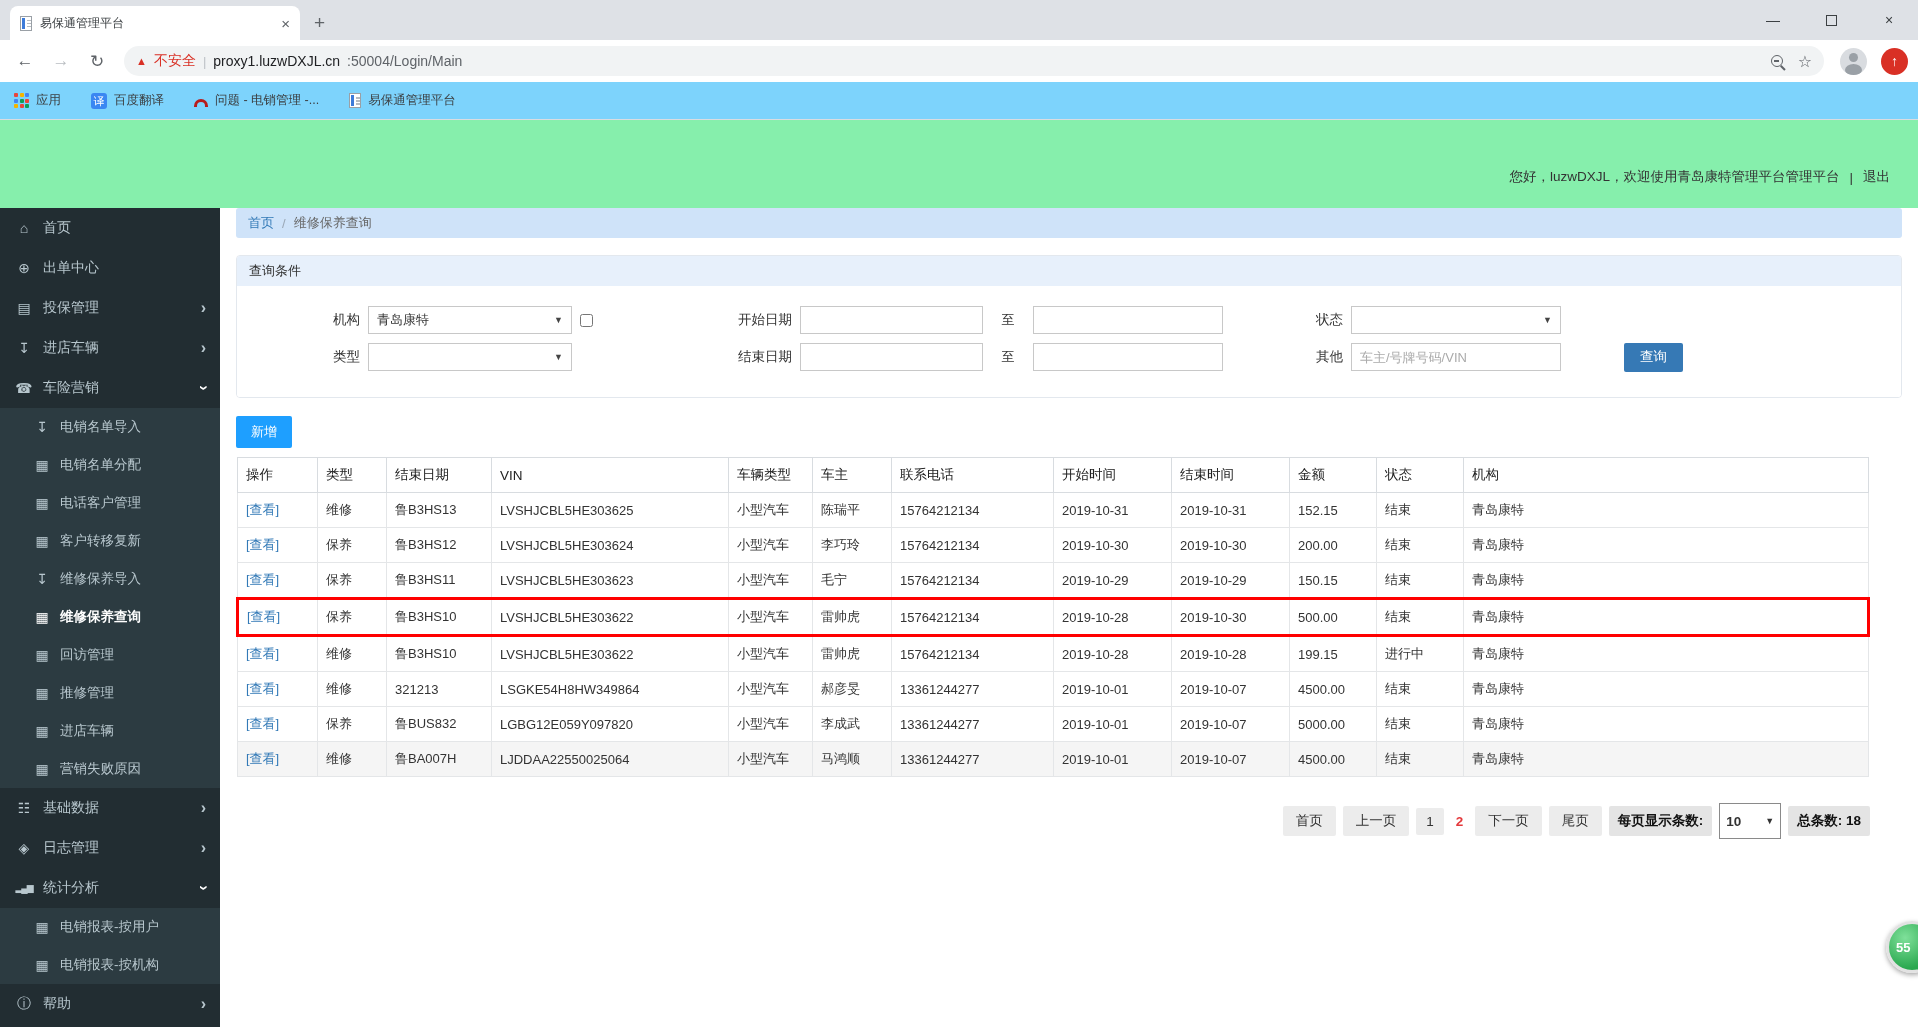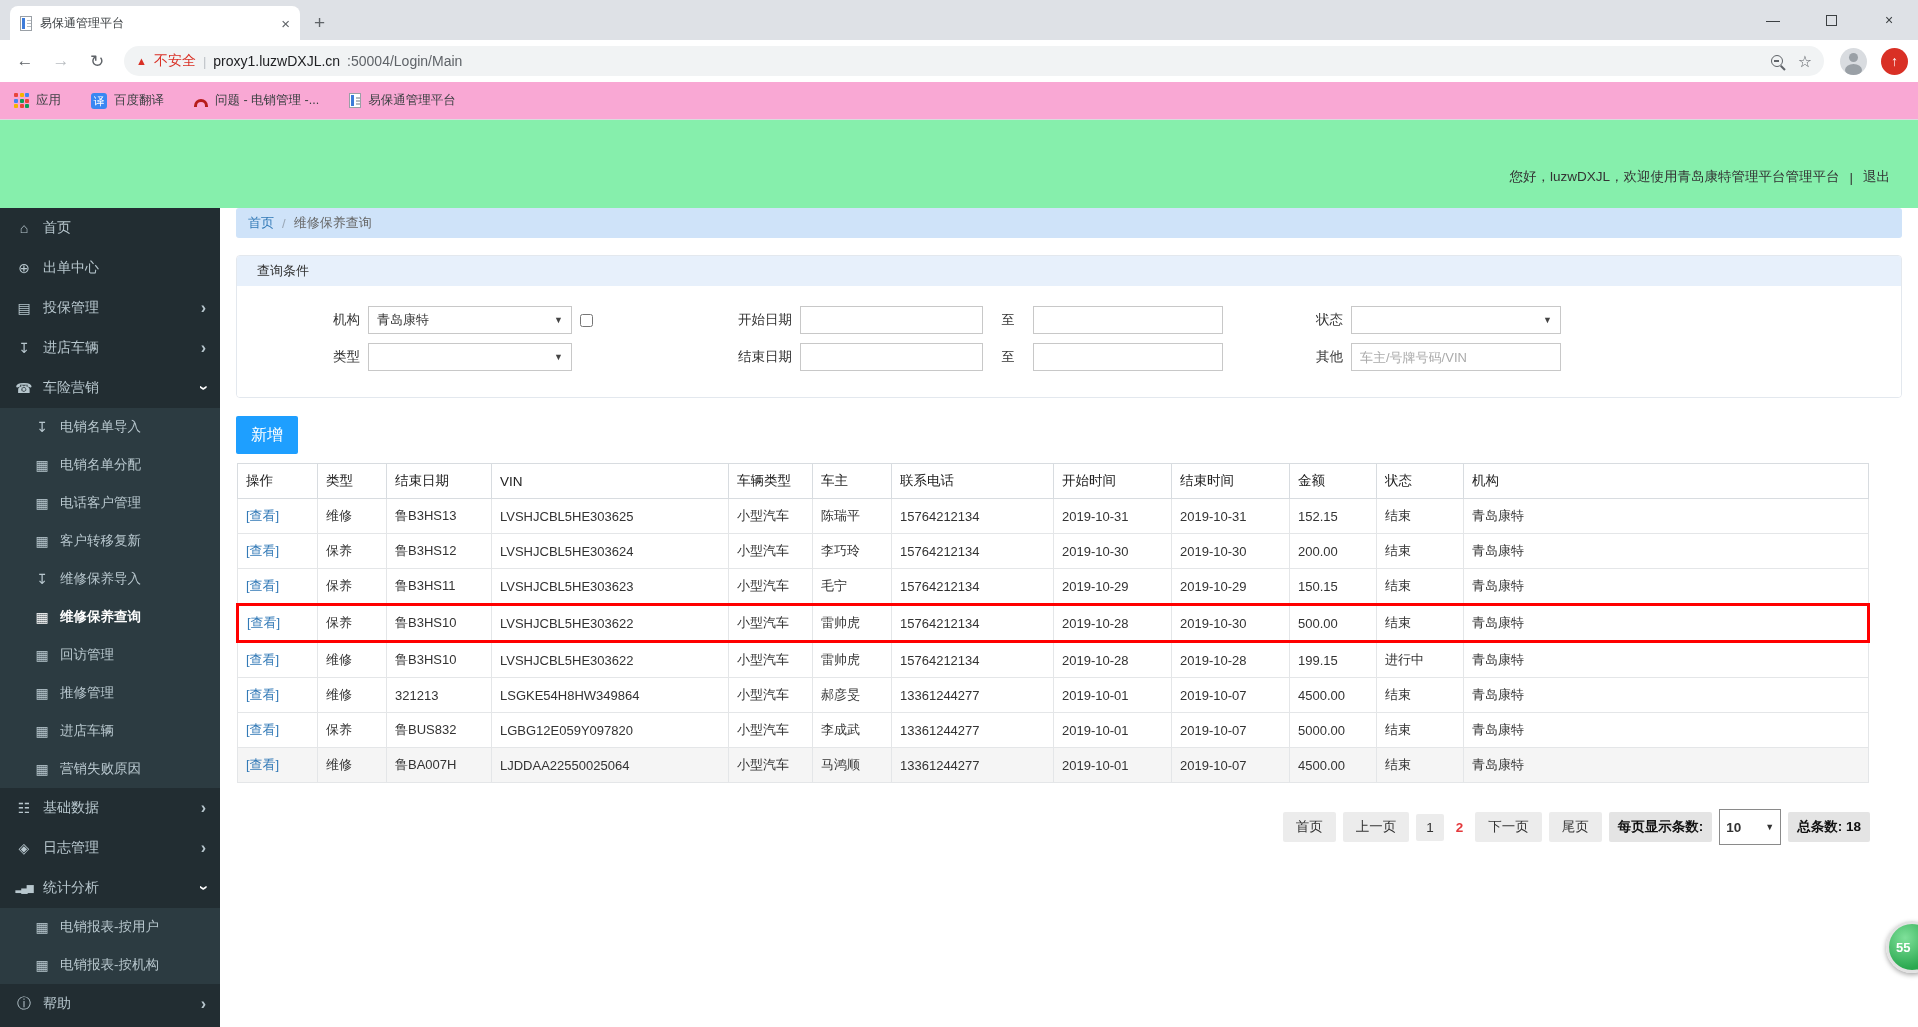--- a/index.html
+++ b/index.html
@@ -29,21 +29,21 @@
   .omni-spacer { flex:1; }
   .magnifier { width:12px; height:12px; border:1.6px solid #5f6368; border-radius:50%; position:relative; margin-right:8px; }
   .magnifier::before { content:""; position:absolute; left:2px; top:4px; width:5px; height:1.6px; background:#5f6368; }
   .magnifier::after { content:""; position:absolute; width:6px; height:1.6px; background:#5f6368; bottom:-3px; right:-4px; transform:rotate(45deg); }
   .star { font-size:16px; color:#5f6368; }
   .avatar { width:27px; height:27px; border-radius:50%; background:#d9dce0; position:relative; overflow:hidden; margin-left:4px; }
   .avatar::before { content:""; position:absolute; left:9px; top:5px; width:9px; height:9px; border-radius:50%; background:#9aa0a6; }
   .avatar::after { content:""; position:absolute; left:5px; top:16px; width:17px; height:12px; border-radius:50%; background:#9aa0a6; }
   .update-btn { width:27px; height:27px; border-radius:50%; background:#d93025; color:#fff; display:flex; align-items:center; justify-content:center; font-size:14px; font-weight:bold; margin-left:8px; }
 
-  .bookmarksbar { height:38px; background:#f9a8d4; border-bottom:1px solid #dadce0; display:flex; align-items:center; padding:0 14px; gap:30px; }
+  .bookmarksbar { height:38px; background:#7dd3fc; border-bottom:1px solid #dadce0; display:flex; align-items:center; padding:0 14px; gap:30px; }
   .bm { display:flex; align-items:center; gap:7px; }
   .bm-lb { font-size:12.5px; color:#3c4043; }
   .bm-ic { display:inline-flex; }
   .apps-grid-icon { width:15px; height:15px; display:grid !important; grid-template-columns:repeat(3,1fr); gap:1.5px; }
   .apps-grid-icon i { border-radius:1px; }
   .apps-grid-icon i:nth-child(1){background:#e8453c}.apps-grid-icon i:nth-child(2){background:#f4b400}.apps-grid-icon i:nth-child(3){background:#4285f4}
   .apps-grid-icon i:nth-child(4){background:#4285f4}.apps-grid-icon i:nth-child(5){background:#0f9d58}.apps-grid-icon i:nth-child(6){background:#e8453c}
   .apps-grid-icon i:nth-child(7){background:#f4b400}.apps-grid-icon i:nth-child(8){background:#e8453c}.apps-grid-icon i:nth-child(9){background:#0f9d58}
   .translate-icon { width:16px; height:16px; background:#3a87f2; border-radius:3px; color:#fff; font-size:11px; line-height:16px; justify-content:center; }
   .redmine-icon { width:14px; height:8px; border:3px solid #b71c1c; border-bottom:none; border-radius:10px 10px 0 0; margin-top:4px; }
@@ -68,33 +68,33 @@
   .s-arrow { margin-left:auto; font-weight:bold; font-size:16px; }
   .s-arrow.down { transform:rotate(90deg); color:#fff; }
 
   .main { flex:1; background:#fff; padding:0 16px; }
   .breadcrumb { height:30px; background:#cfe3f9; border-radius:3px; display:flex; align-items:center; padding:0 12px; gap:8px; font-size:13px; }
   .bc-home { color:#337ab7; }
   .bc-sep { color:#9aa7b5; }
   .bc-cur { color:#666; }
 
   .qpanel { margin-top:17px; border:1px solid #e3e8ee; border-radius:4px; overflow:hidden; }
-  .qpanel-hd { height:30px; background:#e7f0fb; display:flex; align-items:center; padding:0 20px; font-size:13px; color:#333; }
+  .qpanel-hd { height:30px; background:#e7f0fb; display:flex; align-items:center; padding:0 12px; font-size:13px; color:#333; }
   .qpanel-bd { background:#fff; padding:12px 0 18px 0; }
   .qrow { display:grid; grid-template-columns:123px 204px 26px 178px 183px 34px 190px 112px 210px 1fr; align-items:center; column-gap:8px; height:30px; margin:7px 0; }
   .qlabel { text-align:right; color:#333; font-size:13.5px; }
   .fake-select { height:28px; border:1px solid #c8c8c8; background:#fff; display:flex; align-items:center; padding:0 8px; justify-content:space-between; font-size:13px; }
   .fake-select .caret { font-size:9px; color:#444; }
   .txt-input { height:28px; border:1px solid #c8c8c8; background:#fff; width:100%; padding:0 8px; font-size:13px; font-family:inherit; color:#333; }
   .txt-input::placeholder { color:#aaa; }
   .to-label { text-align:center; color:#333; }
   .cb { width:13px; height:13px; }
   .search-btn { background:#3679b5; color:#fff; border:none; height:29px; padding:0 16px; font-size:13.5px; border-radius:2px; margin-left:55px; font-family:inherit; }
 
-  .add-btn { margin-top:18px; background:#1e9fff; color:#fff; border:none; height:38px; padding:0 15px; font-size:16px; border-radius:2px; font-family:inherit; display:inline-block; }
+  .add-btn { margin-top:18px; background:#1e9fff; color:#fff; border:none; height:32px; padding:0 15px; font-size:13px; border-radius:2px; font-family:inherit; display:inline-block; }
 
   table.results { border-collapse:collapse; width:1634px; margin-top:9px; table-layout:fixed; }
   table.results th { border:1px solid #d8dce0; text-align:left; padding:8px 8px; font-size:13.5px; color:#222; background:#fff; font-weight:normal; white-space:nowrap; }
   table.results td { border:1px solid #e4e6e8; padding:8px 8px; font-size:13px; color:#333; white-space:nowrap; overflow:hidden; }
   tr.shaded td { background:#f5f5f5; }
   tr.highlight td { border-top:3px solid #ff0000; border-bottom:3px solid #ff0000; }
   tr.highlight td:first-child { border-left:3px solid #ff0000; }
   tr.highlight td:last-child { border-right:3px solid #ff0000; }
   .view-link { color:#337ab7; cursor:pointer; }
   col.c-op{width:80px} col.c-type{width:69px} col.c-plate{width:105px} col.c-vin{width:237px}
@@ -321,20 +321,21 @@
             <span></span>
             <span class="caret">▼</span>
           </span>
           <span></span>
           <span class="qlabel">结束日期</span>
           <input class="txt-input" style="">
           <span class="to-label">至</span>
           <input class="txt-input" style="">
           <span class="qlabel">其他</span>
           <input class="txt-input" placeholder="车主/号牌号码/VIN" style="">
+          <span><button class="search-btn">查询</button></span>
         </div>
       </div>
     </div>
 
     <button class="add-btn">新增</button>
 
     <table class="results">
       <colgroup>
         <col class="c-op">
           <col class="c-type">

